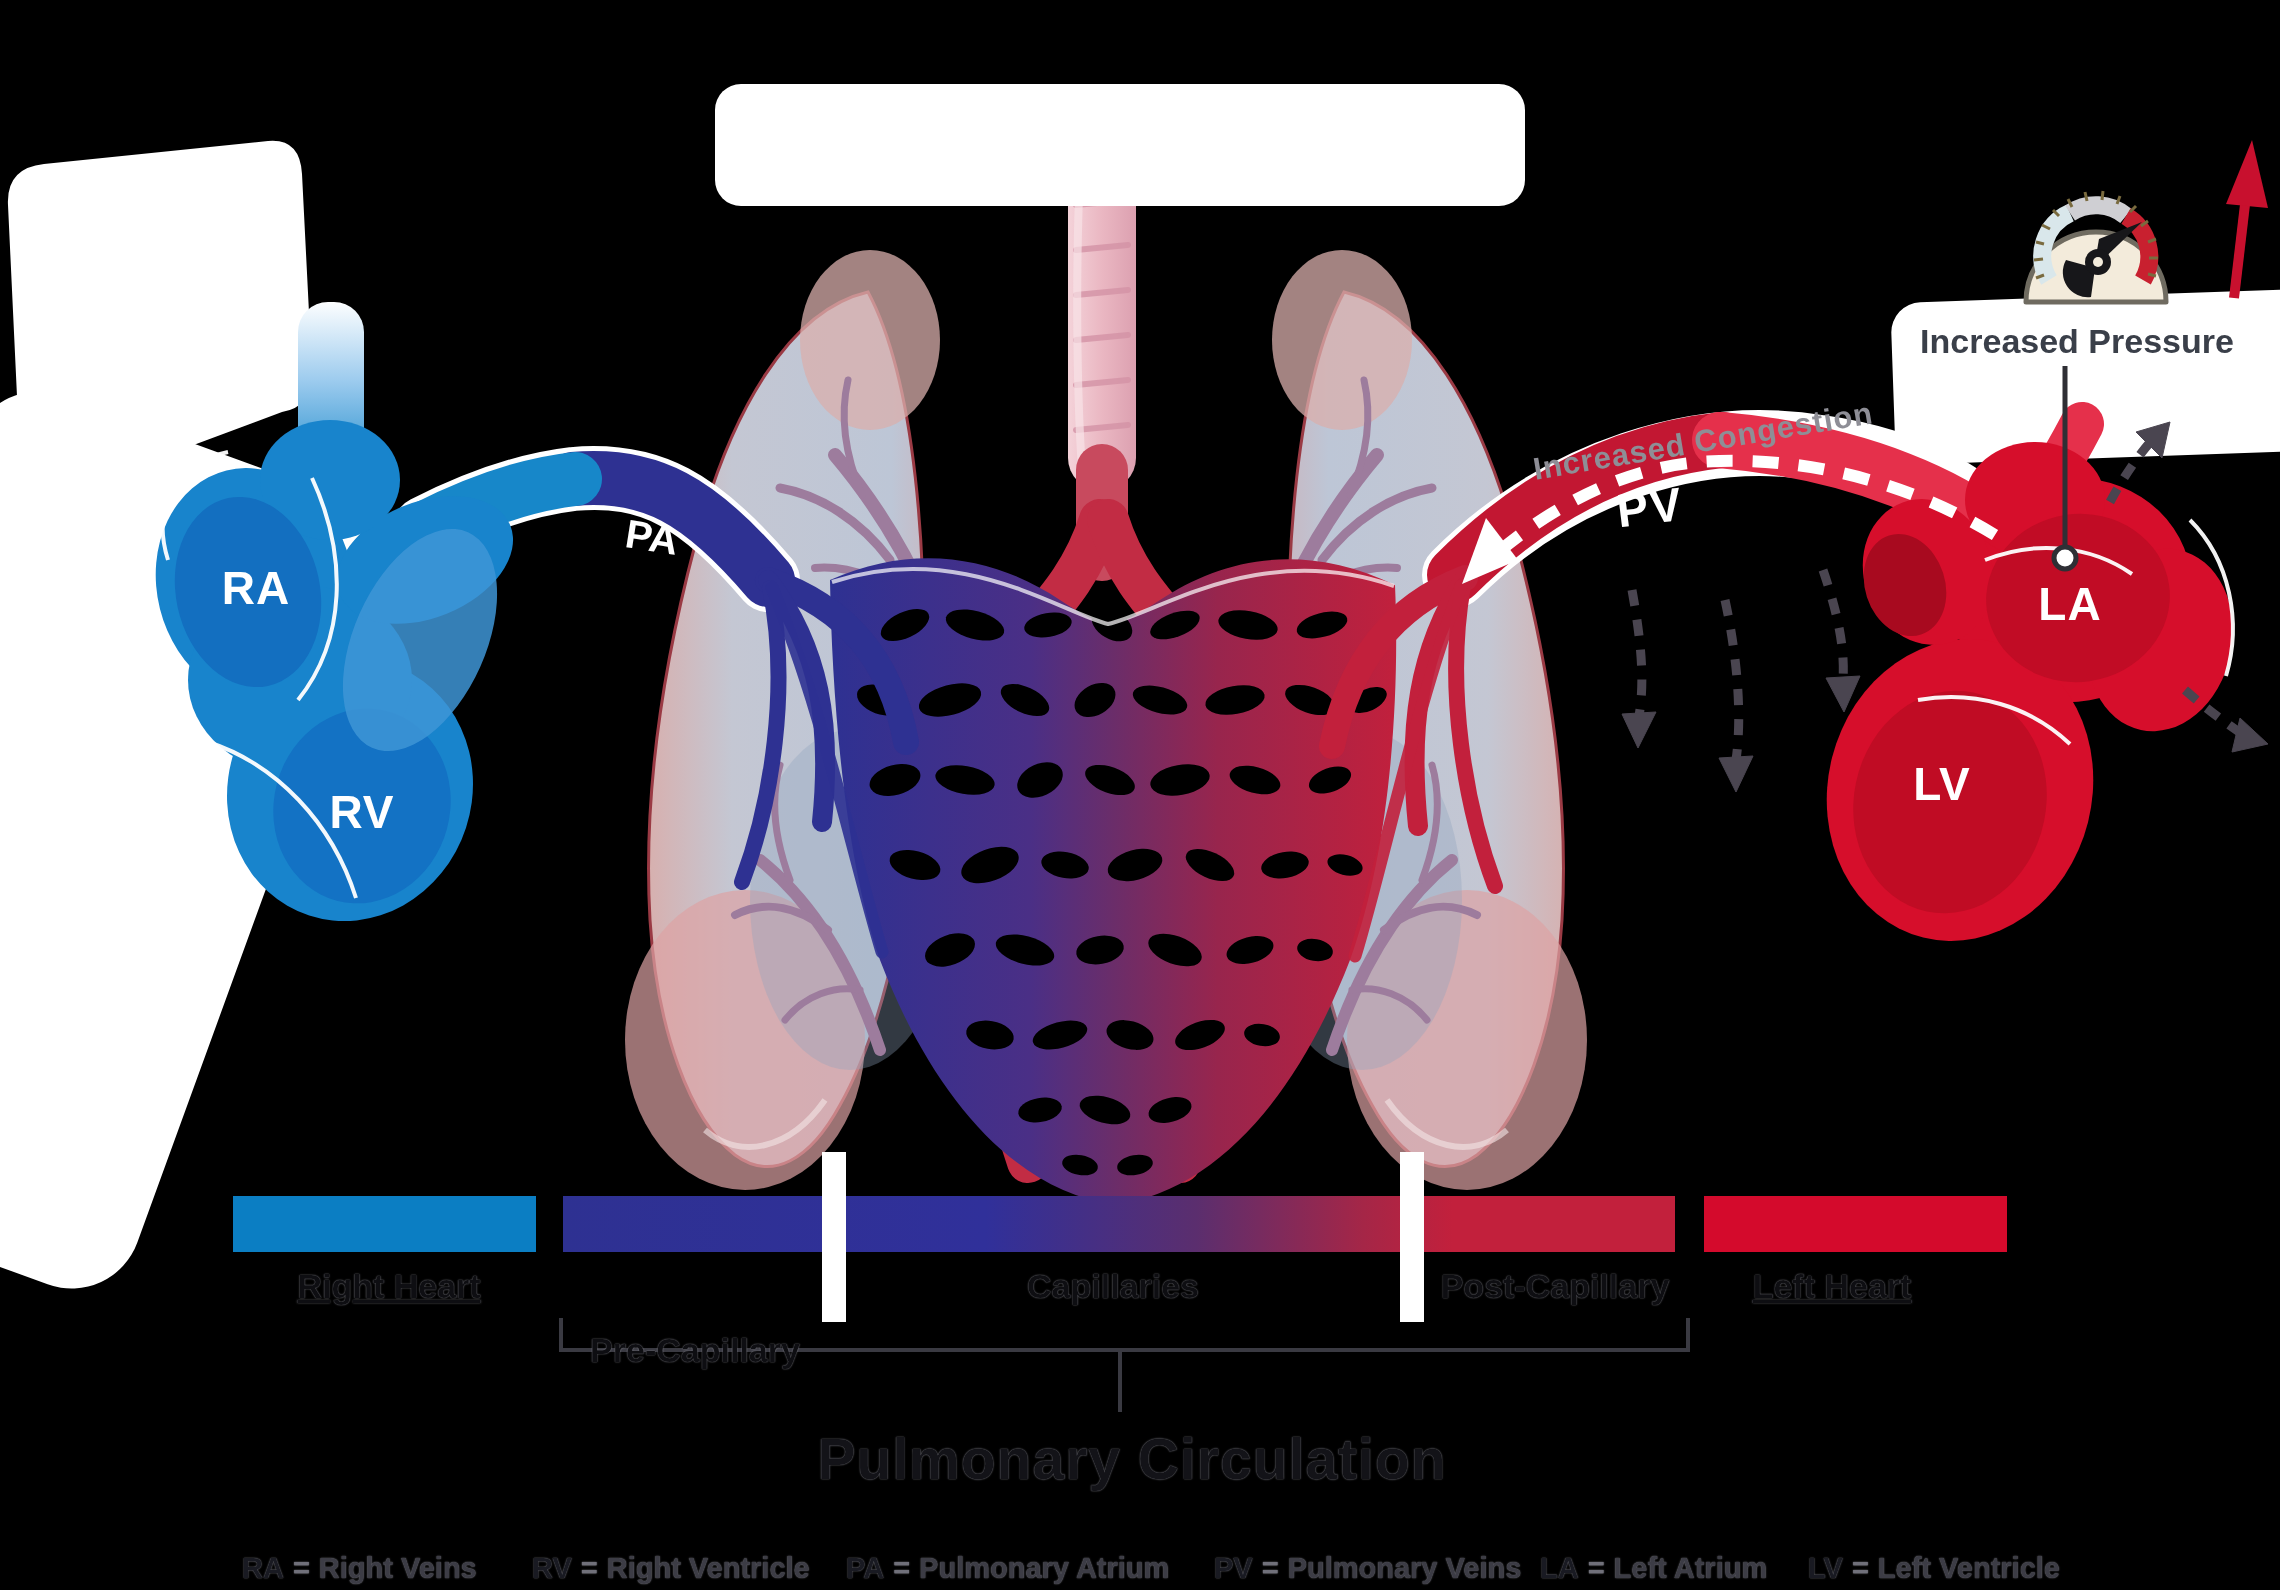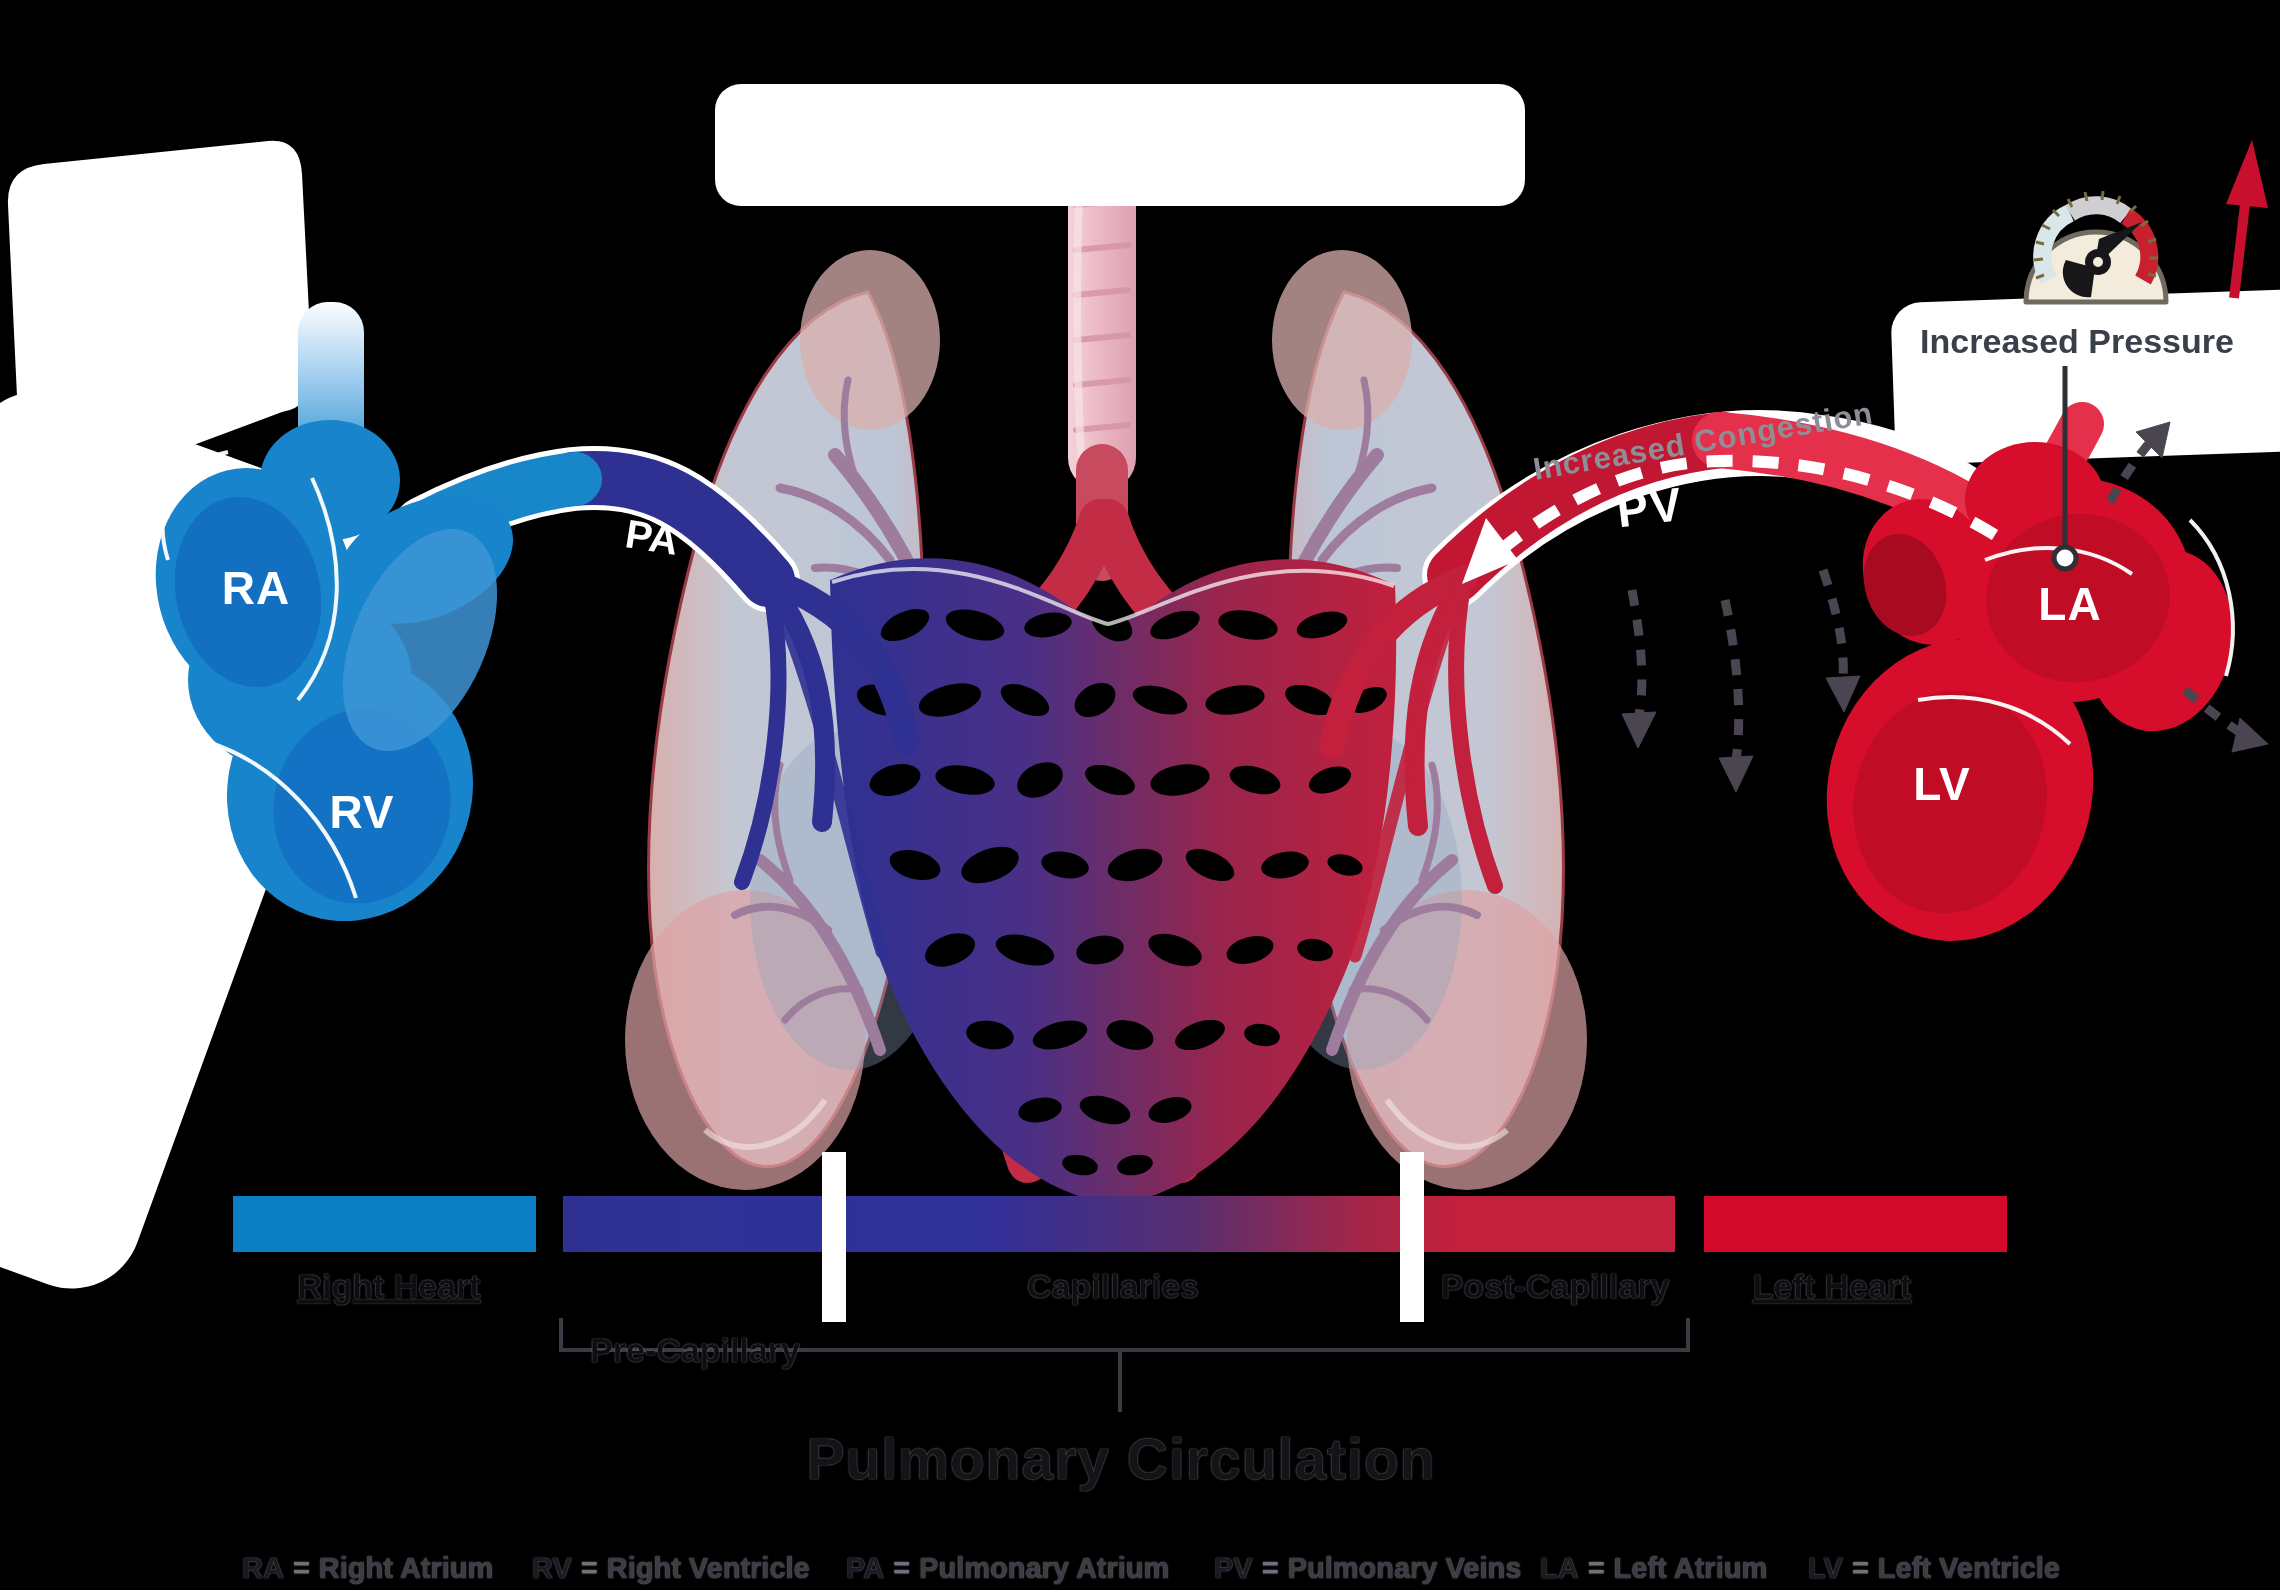--- a/index.html
+++ b/index.html
@@ -9,21 +9,21 @@
   .lbl{position:absolute;transform:translate(-50%,-50%);white-space:nowrap;line-height:1;}
   .chamber{color:#fff;font-size:46px;font-weight:800;letter-spacing:1px;}
   .vessel-lbl{color:#fff;font-weight:800;}
   .pa{font-size:40px;transform:translate(-50%,-50%) rotate(9deg);}
   .pv{font-size:47px;transform:translate(-50%,-50%) rotate(-7deg);letter-spacing:2px;}
   .congestion{color:#8E8E96;font-size:31px;font-weight:600;letter-spacing:1px;
               transform:translate(-50%,-50%) rotate(-9.5deg);}
   .pressure{color:#3A3F49;font-size:34px;font-weight:700;}
   .halo{text-shadow:0 0 2px rgba(165,165,175,.5),0 0 1px rgba(165,165,175,.55);}
   .bar-lbl{color:#0E0E12;font-size:34px;font-weight:700;}
-  .diagram-title{color:#131318;font-size:57px;font-weight:700;letter-spacing:1px;}
+  .diagram-title{color:#131318;font-size:57px;font-weight:700;letter-spacing:1px;margin-left:11px;}
   .legend-item{position:absolute;top:1552px;display:flex;gap:9px;font-size:29px;font-weight:600;}
   .legend-abbr{color:#191A22;font-weight:700;}
   .legend-eq{color:#70707A;}
   .legend-name{color:#3C3C45;}
 </style>
 </head>
 <body>
 
 <div id="stage">
 
@@ -339,21 +339,21 @@
 <div class="lbl bar-lbl halo" style="left:695px;top:1350px;">Pre-Capillary</div>
 <div class="lbl bar-lbl halo" style="left:1113px;top:1286px;">Capillaries</div>
 <div class="lbl bar-lbl halo" style="left:1555px;top:1286px;">Post-Capillary</div>
 <div class="lbl bar-lbl halo" style="left:1832px;top:1286px;text-decoration:underline;">Left Heart</div>
 
 <div class="lbl diagram-title halo" style="left:1121px;top:1459px;">Pulmonary Circulation</div>
 
 <div class="legend-item halo" style="left:242px;">
   <span class="legend-abbr">RA</span>
   <span class="legend-eq">=</span>
-  <span class="legend-name">Right Atrium</span>
+  <span class="legend-name">Right Veins</span>
 </div>
 <div class="legend-item halo" style="left:532px;">
   <span class="legend-abbr">RV</span>
   <span class="legend-eq">=</span>
   <span class="legend-name">Right Ventricle</span>
 </div>
 <div class="legend-item halo" style="left:846px;">
   <span class="legend-abbr">PA</span>
   <span class="legend-eq">=</span>
   <span class="legend-name">Pulmonary Atrium</span>

